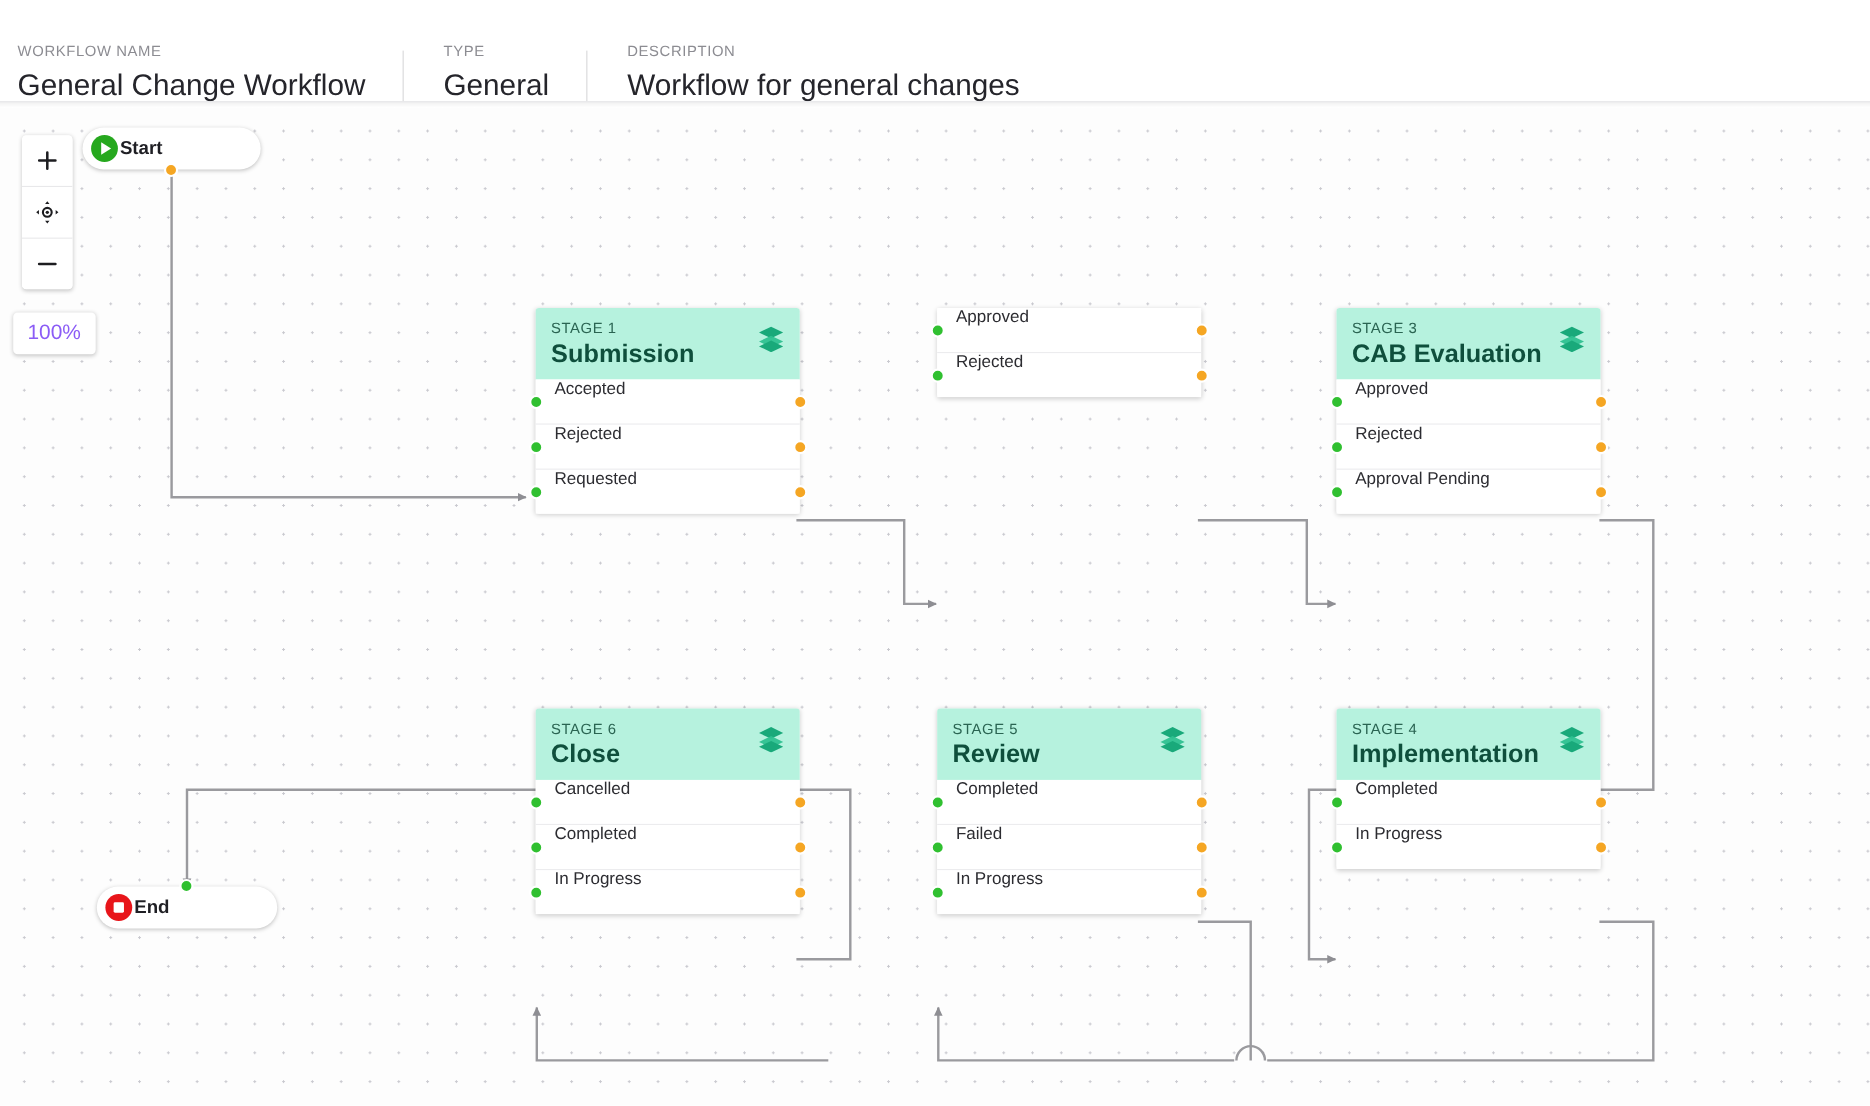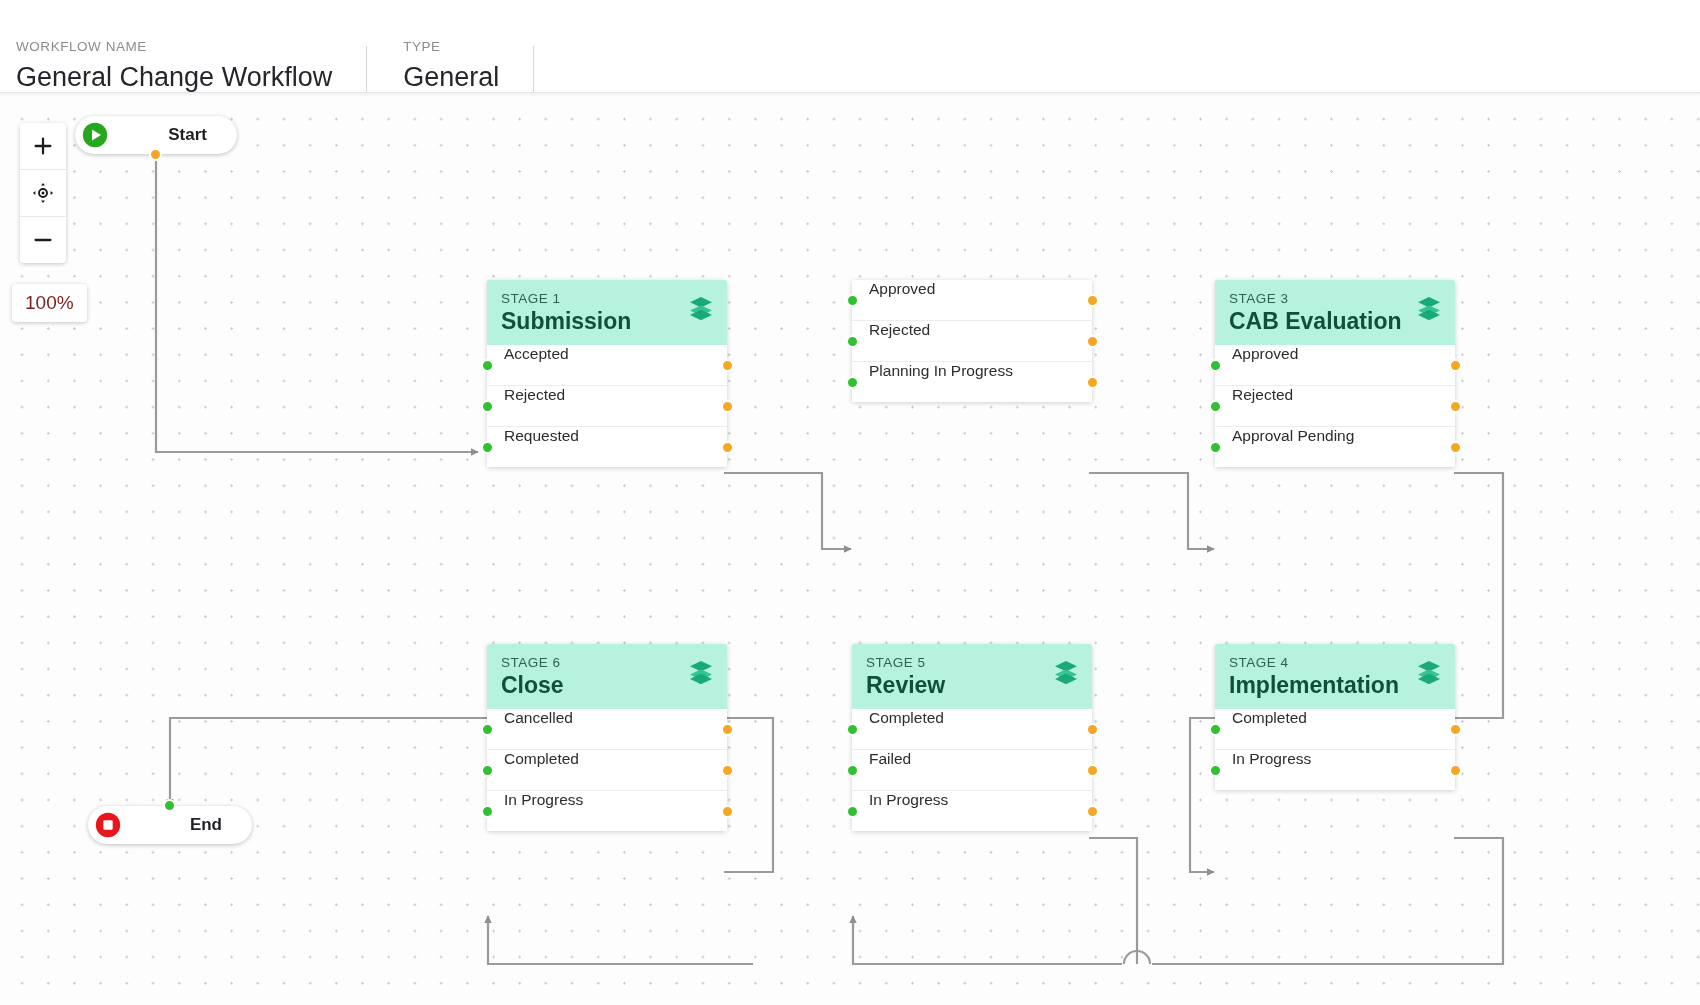--- a/index.html
+++ b/index.html
@@ -60,32 +60,32 @@
   .zoom-btn{
     height:46px;display:flex;align-items:center;justify-content:center;
     cursor:pointer;background:#fff;
   }
   .zoom-btn + .zoom-btn{border-top:1px solid #e8e8ea;}
   .zoom-btn svg{display:block;}
   .zoom-level{
     position:absolute;left:12px;top:186px;
     background:#ffffff;border-radius:4px;
     box-shadow:0 1px 4px rgba(0,0,0,.22);
-    padding:8px 13px;font-size:19px;color:#7f1d1d;z-index:40;
+    padding:8px 13px;font-size:19px;color:#8b5cf6;z-index:40;
   }
 
   
   .term-node{
     position:absolute;height:38px;border-radius:19px;background:#ffffff;
     box-shadow:0 1px 4px rgba(0,0,0,.25);
     display:flex;align-items:center;z-index:20;
   }
   .term-icon{margin-left:6px;width:28px;height:28px;flex:0 0 28px;}
   .term-label{
-    flex:1;text-align:right;font-size:17px;font-weight:bold;color:#1f1f24;
+    flex:1;text-align:left;font-size:17px;font-weight:bold;color:#1f1f24;
     padding-right:30px;
   }
   .port-dot{
     position:absolute;width:13px;height:13px;border-radius:50%;
     border:2px solid #ffffff;box-sizing:border-box;z-index:30;
   }
   .dot-out{background:#f5a623;}
   .dot-in{background:#30c030;}
 
   
@@ -128,20 +128,24 @@
 
     <div class="hdr-sep"></div>
 
     <div class="hdr-field">
       <div class="hdr-label">TYPE</div>
       <div class="hdr-value">General</div>
     </div>
 
     <div class="hdr-sep"></div>
 
+    <div class="hdr-field">
+      <div class="hdr-label">DESCRIPTION</div>
+      <div class="hdr-value">Workflow for general changes</div>
+    </div>
 
     <div class="header-rule"></div>
     <div class="header-shadow"></div>
   </div>
 
   <div class="canvas">
 
     <svg class="edge-layer" viewBox="0 0 1700 907" width="1700" height="907">
       <defs>
         <marker id="arw" markerWidth="9" markerHeight="9" refX="7.4" refY="4.5" orient="auto" markerUnits="userSpaceOnUse">
@@ -241,25 +245,20 @@
       <div class="port-row first">
         <div class="port-dot dot-in port-in"></div>
         <span>Approved</span>
         <div class="port-dot dot-out port-out"></div>
       </div>
       <div class="port-row">
         <div class="port-dot dot-in port-in"></div>
         <span>Rejected</span>
         <div class="port-dot dot-out port-out"></div>
       </div>
-      <div class="port-row">
-        <div class="port-dot dot-in port-in"></div>
-        <span>Planning In Progress</span>
-        <div class="port-dot dot-out port-out"></div>
-      </div>
     </div>
 
     <div class="stage" style="left:1215px;top:182px;">
       <div class="stage-head">
         <div class="stage-num">STAGE 3</div>
         <div class="stage-title">CAB Evaluation</div>
         <svg class="stage-layers" viewBox="0 0 26 26">
           <path d="M13 3 L24 8.3 L13 13.6 L2 8.3 Z" fill="#19a97a"></path>
           <path d="M13 11.2 L24 16.5 L13 21.8 L2 16.5 Z" fill="#2fc190" opacity=".95"></path>
           <path d="M13 15.6 L24 20.9 L13 26.2 L2 20.9 Z" fill="#19a97a"></path>

